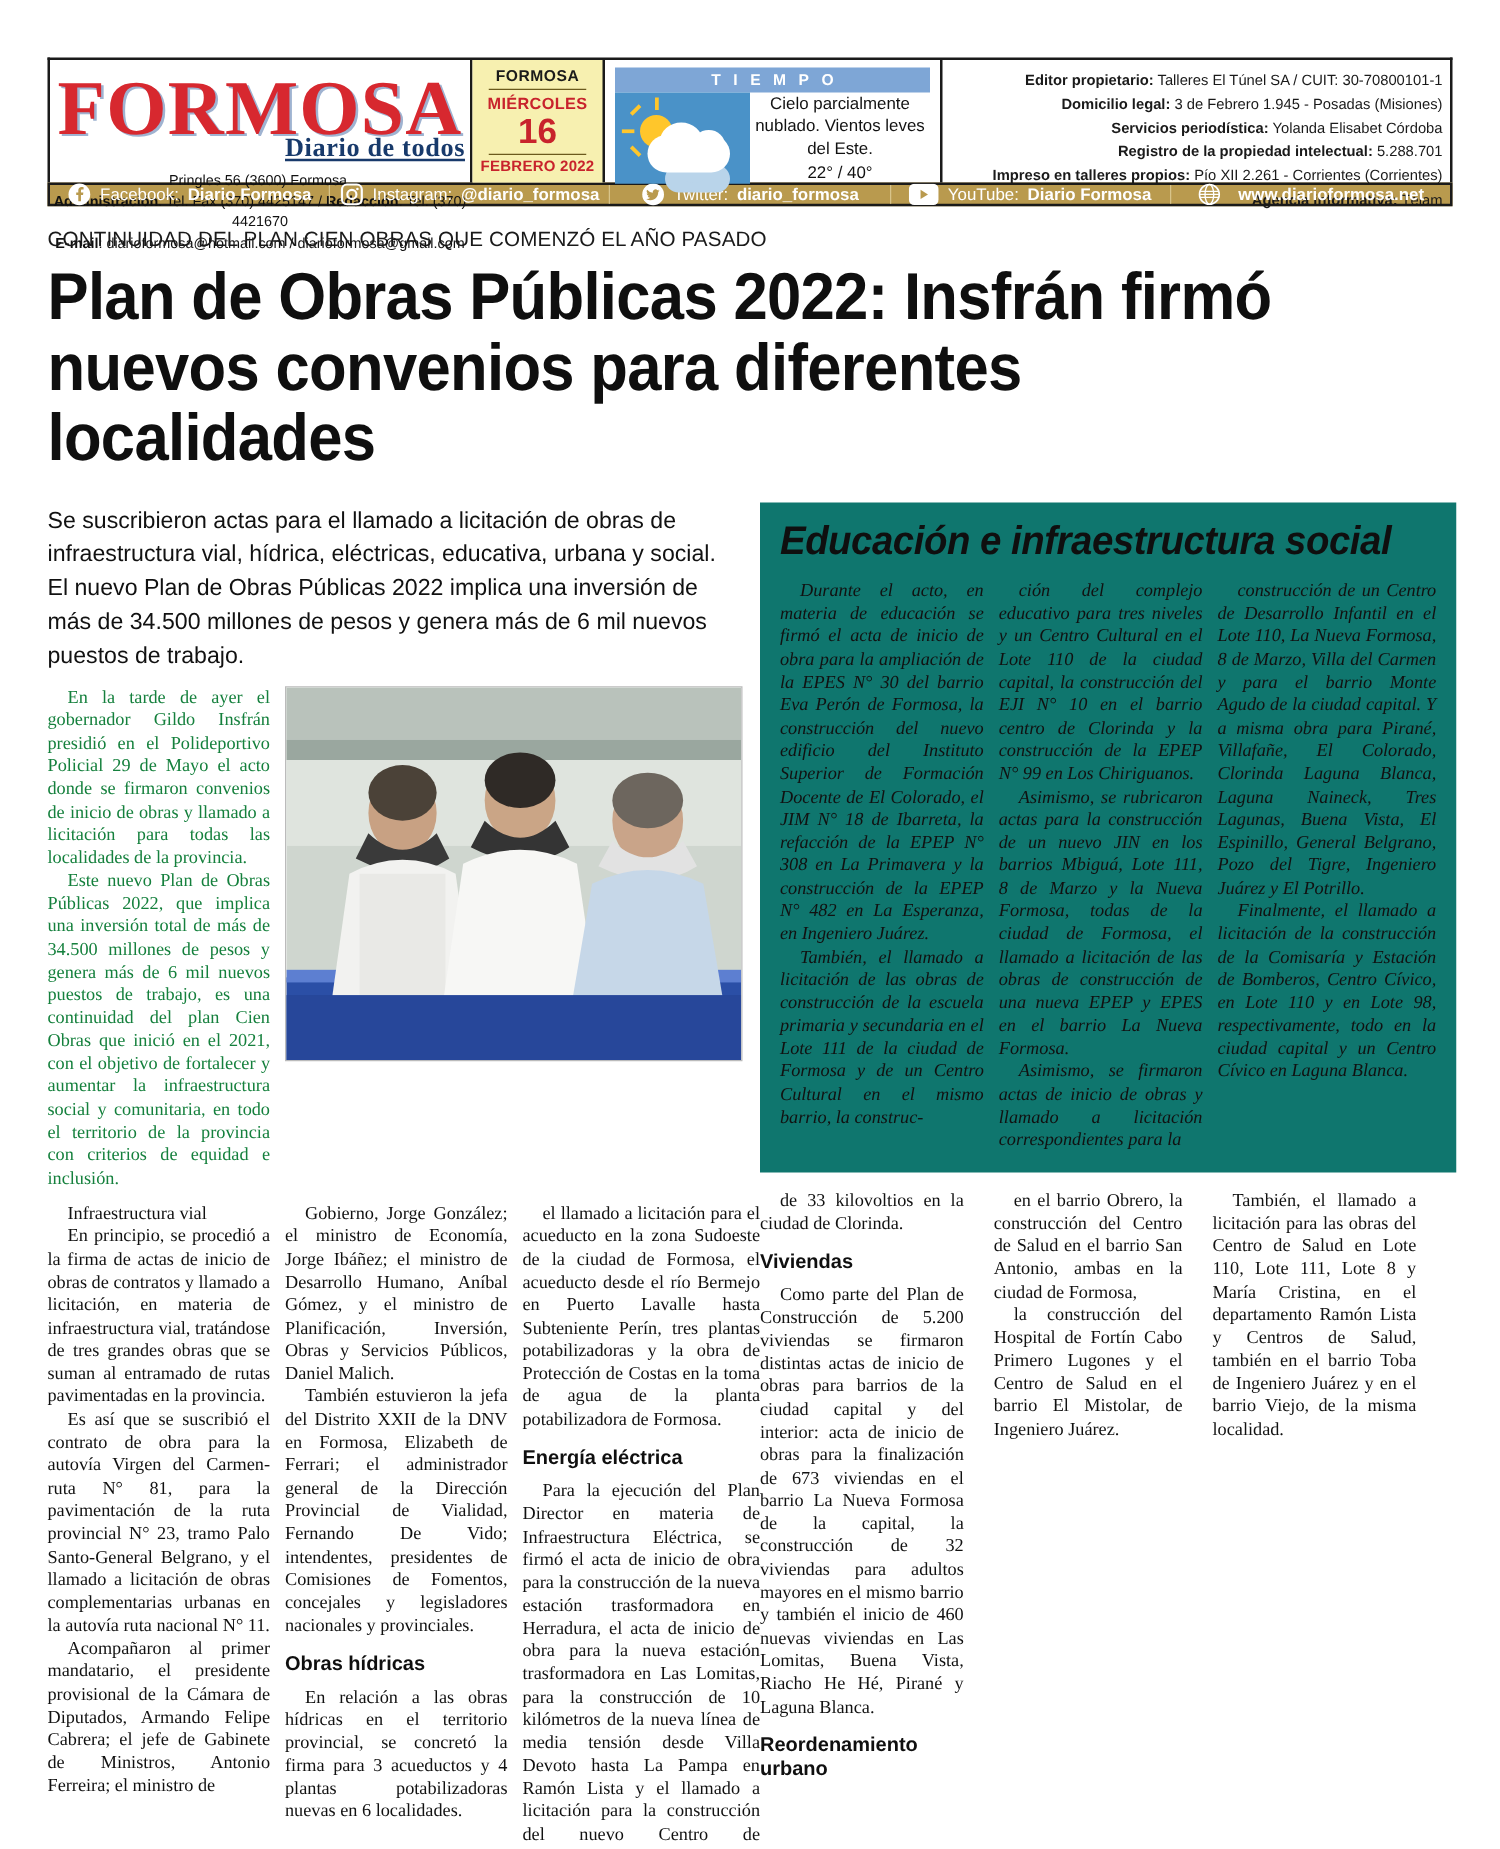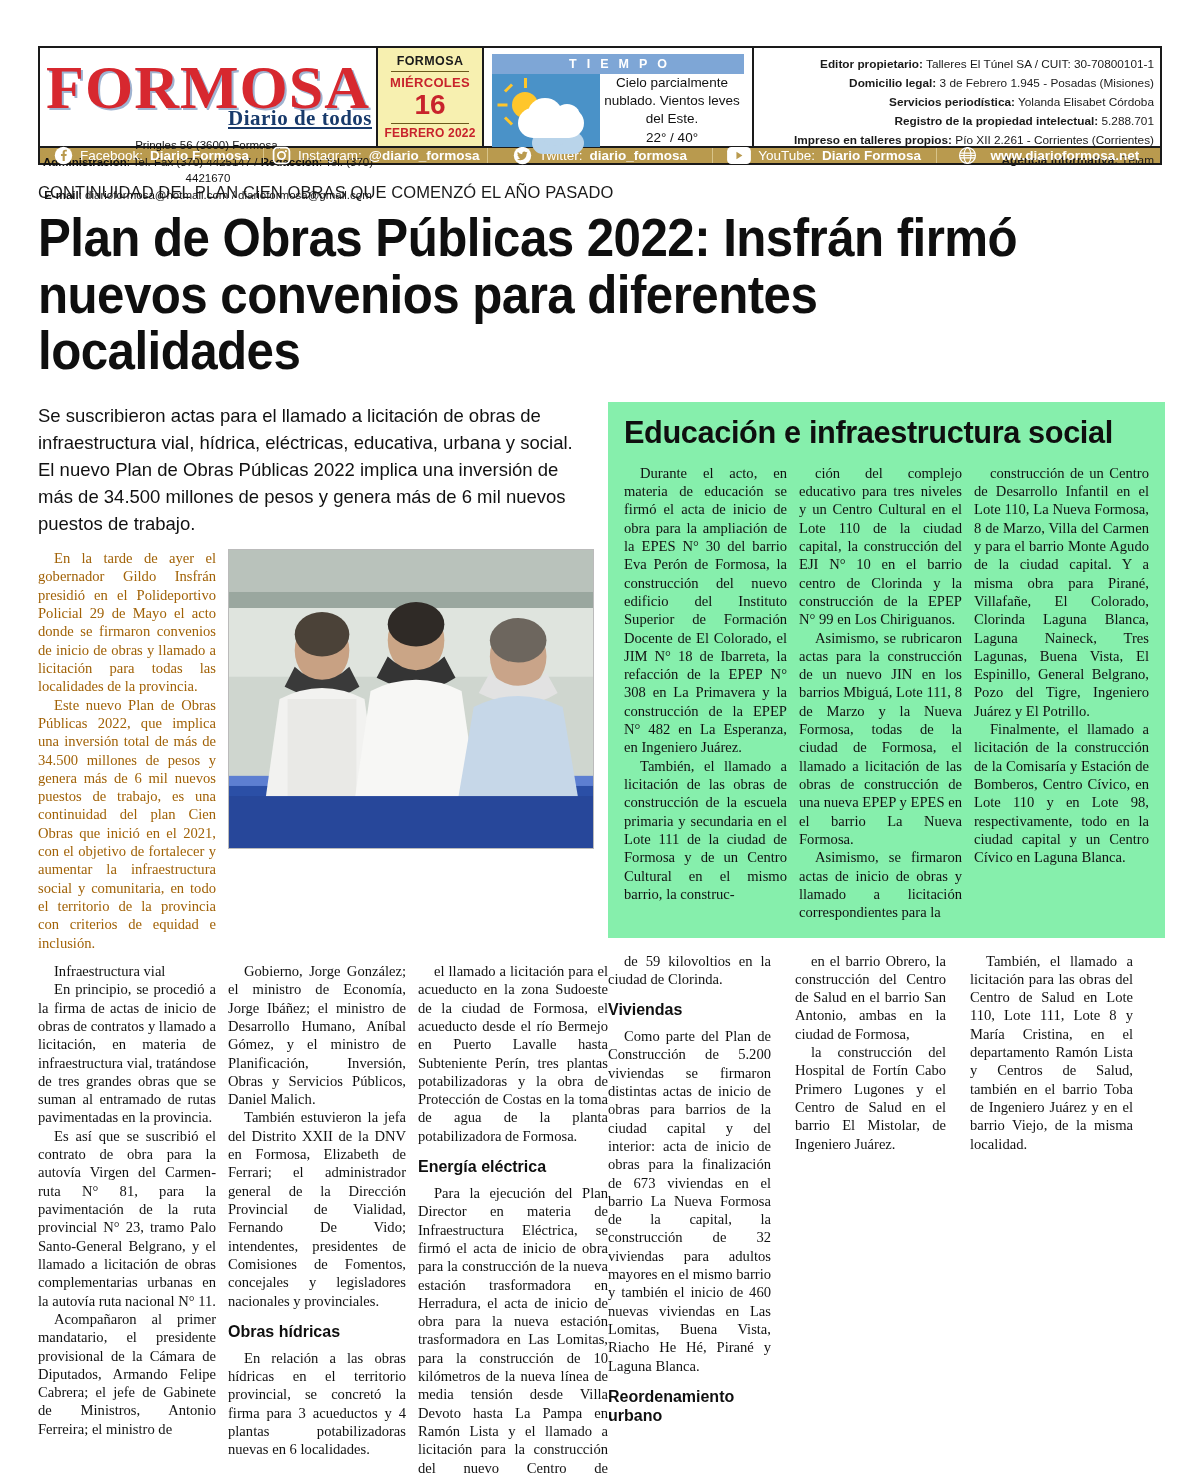--- a/index.html
+++ b/index.html
@@ -114,21 +114,21 @@
   .right-zone { flex:1; }
 
   .lead {
     font-size:18.5px; line-height:1.46; color:#111;
     margin-bottom:12px;
   }
   .photo-row { display:flex; }
   .lc-col {
     width:190px; flex:0 0 190px; padding-right:12px;
     font-family:"Liberation Serif", serif;
-    font-size:14.6px; line-height:1.255; text-align:justify; color:#a16207;
+    font-size:14.6px; line-height:1.255; text-align:justify; color:#15803d;
   }
   .lc-col p { margin:0; text-indent:16px; }
   .photo-main {
     flex:1; height:300px; border:1px solid #bbb; overflow:hidden; position:relative;
   }
 
   .cols3 { display:flex; margin-top:10px; }
   .col3 {
     width:190px; flex:0 0 190px; padding-right:12px;
     font-family:"Liberation Serif", serif;
@@ -137,21 +137,21 @@
   .col3:last-child { padding-right:0; }
   .col3 p, .lc-col p { margin:0; text-indent:16px; }
   .subhead {
     font-family:"Liberation Sans", sans-serif; font-weight:bold;
     font-size:16px; line-height:1.18; text-indent:0 !important;
     margin:13px 0 7px 0 !important; color:#0f0f0f;
   }
 
   
   .box {
-    background:#86efac; padding:14px 16px 16px 16px;
+    background:#0f766e; padding:14px 16px 16px 16px;font-style:italic;
   }
   .box-title {
     font-family:"Liberation Sans", sans-serif; font-weight:bold;
     font-size:32px; line-height:1.05; color:#0f0f0f;
     letter-spacing:-0.4px; margin-bottom:14px;
     transform:scaleX(0.96); transform-origin:left center;
   }
   .box-cols { display:flex; }
   .box-col {
     width:175px; flex:0 0 175px; padding-right:12px;
@@ -374,21 +374,21 @@
           </div>
           <div class="box-col">
             <p>construcción de un Centro de Desarrollo Infantil en el Lote 110, La Nueva Formosa, 8 de Marzo, Villa del Carmen y para el barrio Monte Agudo de la ciudad capital. Y a misma obra para Pirané, Villafañe, El Colorado, Clorinda Laguna Blanca, Laguna Naineck, Tres Lagunas, Buena Vista, El Espinillo, General Belgrano, Pozo del Tigre, Ingeniero Juárez y El Potrillo.</p>
             <p>Finalmente, el llamado a licitación de la construcción de la Comisaría y Estación de Bomberos, Centro Cívico, en Lote 110 y en Lote 98, respectivamente, todo en la ciudad capital y un Centro Cívico en Laguna Blanca.</p>
           </div>
         </div>
       </div>
 
       <div class="after-box">
         <div class="ab-col">
-          <p>de 59 kilovoltios en la ciudad de Clorinda.</p>
+          <p>de 33 kilovoltios en la ciudad de Clorinda.</p>
           <p class="subhead">Viviendas</p>
           <p>Como parte del Plan de Construcción de 5.200 viviendas se firmaron distintas actas de inicio de obras para barrios de la ciudad capital y del interior: acta de inicio de obras para la finalización de 673 viviendas en el barrio La Nueva Formosa de la capital, la construcción de 32 viviendas para adultos mayores en el mismo barrio y también el inicio de 460 nuevas viviendas en Las Lomitas, Buena Vista, Riacho He Hé, Pirané y Laguna Blanca.</p>
           <p class="subhead">
             <span>Reordenamiento</span><br>
             <span>urbano</span>
           </p>
 
         </div>
 
         <div class="ab-mid-wrap">

